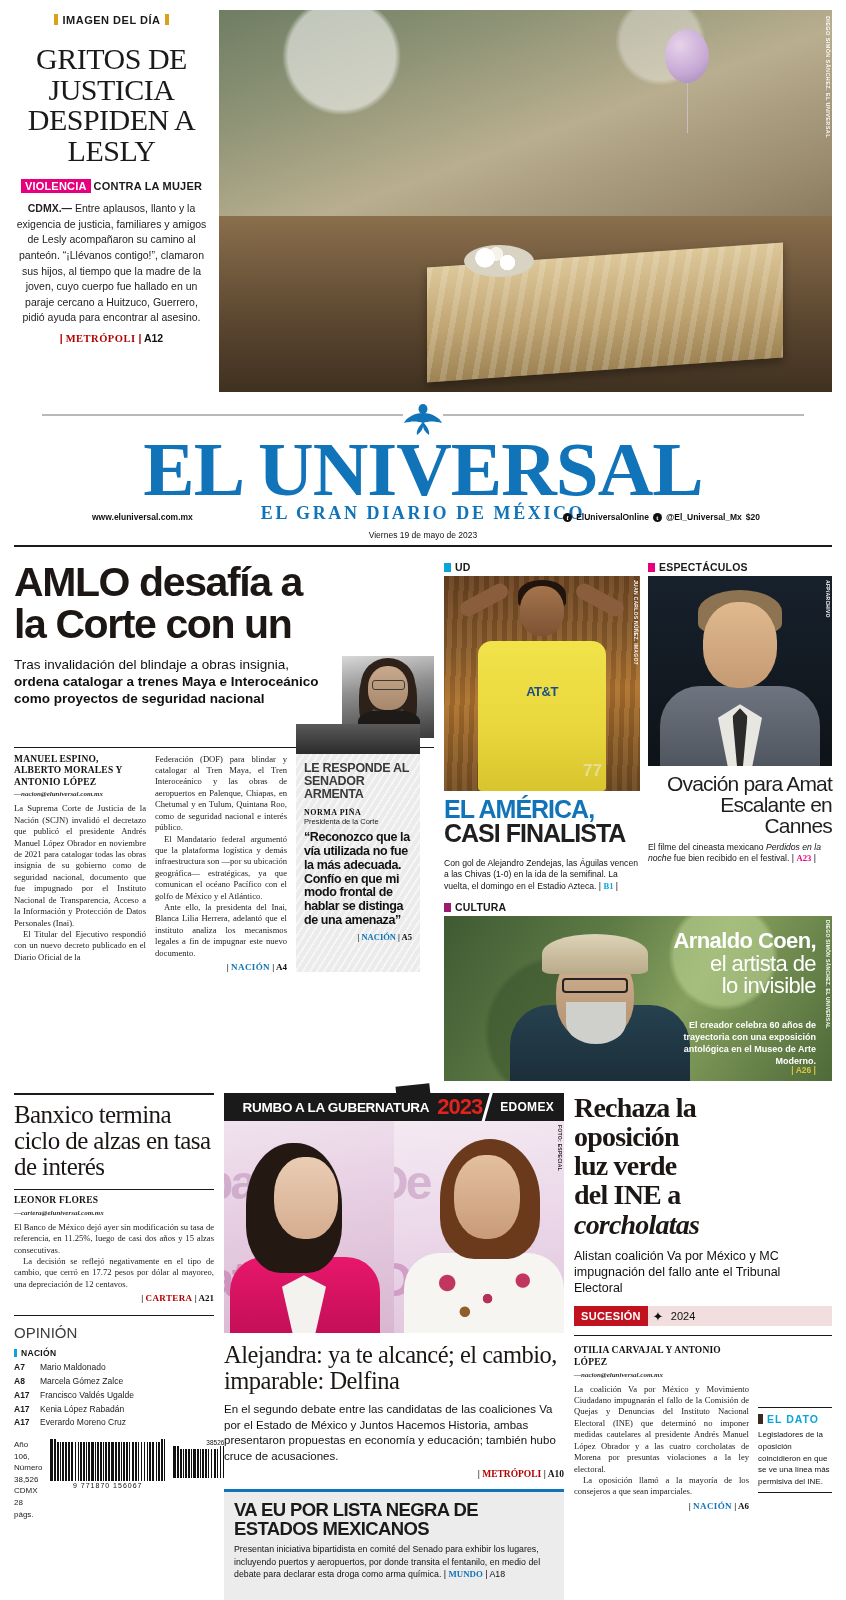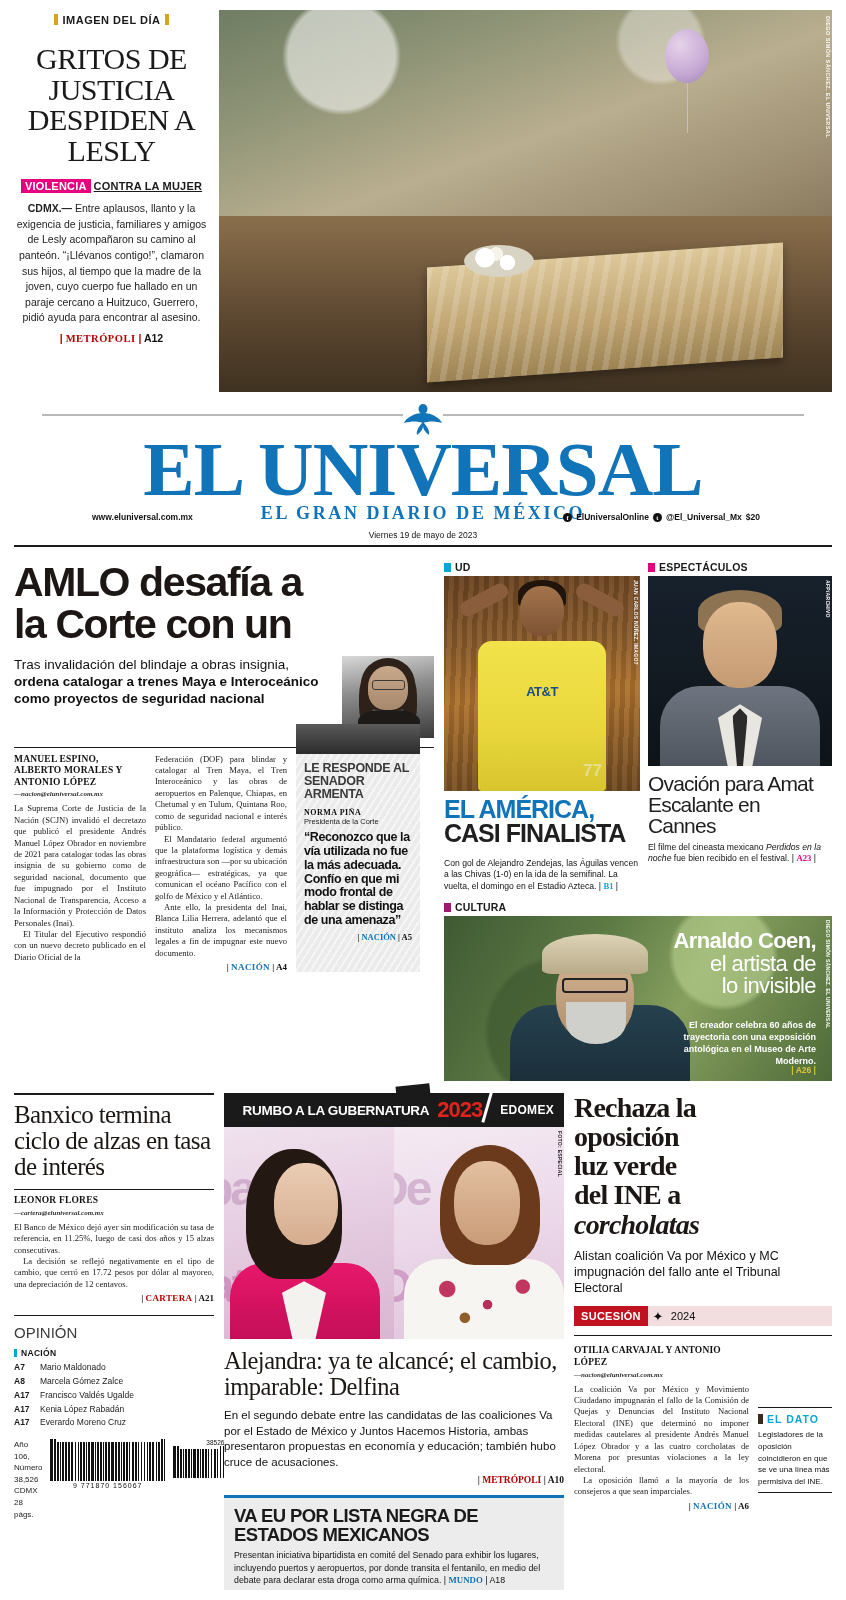--- a/index.html
+++ b/index.html
@@ -23,21 +23,21 @@
     content: ""; display: inline-block; width: 4px; height: 11px;
     background: #d9a21b; vertical-align: -1px; margin: 0 5px;
   }
   .top-title {
     font-family: "Liberation Serif", serif;
     font-size: 30px; line-height: 1.02; font-weight: normal;
     letter-spacing: -.5px; margin: 2px 0 10px; color: #1a1a1a;
   }
   .tag-violencia { display: inline-block; margin-bottom: 9px; font-size: 11px; font-weight: bold; letter-spacing: .2px; }
   .tag-violencia .pink { background: #e6007e; color: #fff; padding: 1px 4px; }
-  .tag-violencia .blk { color: #1a1a1a; padding-left: 3px; text-decoration: underline; }
+  .tag-violencia .blk { color: #1a1a1a; padding-left: 3px; }
   .top-body {
     font-size: 10.5px; line-height: 1.48; color: #222;
     font-family: "Liberation Sans", sans-serif;
   }
   .top-body b { font-weight: bold; }
   .sec-ref { margin-top: 6px; font-size: 10.5px; font-weight: bold; }
   .sec-ref .nm { color: #b40000; font-family: "Liberation Serif", serif; letter-spacing: .5px; }
   .sec-ref .bar { color: #b40000; }
   .sec-ref .pg { color: #111; }
 
@@ -206,21 +206,21 @@
   .ph-esp .hair5 { position:absolute; left:50%; transform:translateX(-50%); top:14px; width:84px;height:44px;
      border-radius:50% 50% 24% 24%; background:#8d7352;}
   .ph-esp .suit { position:absolute; left:50%; transform:translateX(-50%); bottom:0; width:160px;height:80px;
      background: linear-gradient(180deg,#6f7580,#50565f); border-radius: 40px 40px 0 0;}
   .ph-esp .shirt { position:absolute; left:50%; transform:translateX(-50%); bottom:0; width:44px;height:62px;
      background:#e8e6e0; clip-path: polygon(50% 0,100% 22%,78% 100%,22% 100%,0 22%);}
   .ph-esp .tie { position:absolute; left:50%; transform:translateX(-50%); bottom:0; width:15px;height:58px;
      background:#2b2b2b; clip-path: polygon(50% 0,100% 14%,70% 100%,30% 100%,0 14%);}
 
   .esp-title { font-family:"Liberation Sans",sans-serif; font-size:21px; line-height:1.0;
-     letter-spacing:-.8px; color:#1f1f1f; margin-top:7px;}
+     letter-spacing:-.8px; color:#1f1f1f; margin-top:7px;text-align:right;}
   .esp-sum { font-size:8.6px; line-height:1.32; margin-top:6px; color:#111;}
   .esp-sum i{font-style:italic;}
   .esp-sum .nm { color:#e6007e; font-family:"Liberation Serif",serif; font-weight:bold;}
 
   
   .cultura-wrap { margin-top: 9px; }
   .ph-cultura { height: 165px; position: relative; overflow: hidden;
      background: linear-gradient(120deg,#3f5a33 0%,#5d7a45 35%,#87a05f 60%,#4e6a38 100%); }
   .ph-cultura .blur { position:absolute; inset:0;
      background: radial-gradient(circle at 72% 24%, rgba(190,215,150,.55) 0 16%, transparent 18%),
@@ -267,21 +267,21 @@
   .dolar-lbl { font-size:8px; font-weight:bold; color:#d1001f; letter-spacing:.6px; margin-top:-2px;}
 
   .footer-left { display:flex; gap:8px; margin-top:9px; align-items:flex-start; }
   .fl-info { font-size:8px; line-height:1.45; color:#222; width:46px;}
   .barcode { height:42px; display:flex; align-items:flex-end; gap:1.2px;}
   .barcode i { display:block; width:1.5px; background:#111; }
   .bc-num { font-size:7px; text-align:center; letter-spacing:1px; margin-top:1px;}
   .bc2-num { font-size:6.5px; text-align:right; }
 
   
-  .edomex-banner { position:relative; height: 34px; display:flex; align-items:stretch; }
+  .edomex-banner { position:relative; height: 28px; display:flex; align-items:stretch; }
   .eb-left { flex:1; background:#1a1a1a; color:#fff; display:flex; align-items:center; justify-content:flex-end;
      padding-right:6px; font-family:"Liberation Sans",sans-serif; font-weight:bold; font-size:13.5px; letter-spacing:-.3px;}
   .eb-year { background:#1a1a1a; color:#e0231c; font-family:"Liberation Sans",sans-serif; font-weight:bold;
      font-size:22px; display:flex; align-items:center; padding:0 2px; letter-spacing:-1px;}
   .eb-slash { width:12px; background:#1a1a1a; position:relative;}
   .eb-slash::after{content:"";position:absolute;left:2px;top:-4px;width:3px;height:34px;background:#fff;transform:rotate(16deg);}
   .eb-right { background:#1a1a1a; color:#fff; display:flex; align-items:center; padding:0 10px 0 4px;
      font-family:"Liberation Sans",sans-serif; font-weight:bold; font-size:12px; letter-spacing:.3px;}
   .eb-tab { position:absolute; left:calc(50% + 2px); top:-8px; width:34px; height:12px; background:#1a1a1a; transform: rotate(-6deg);}
 
@@ -306,21 +306,21 @@
                  radial-gradient(circle at 52% 56%, #b5305a 0 6%, transparent 7%),
                  radial-gradient(circle at 80% 26%, #c0365f 0 6%, transparent 7%),
                  radial-gradient(circle at 34% 78%, #8f5e2a 0 5%, transparent 6%);}
 
   .mid-h { font-family:"Liberation Serif",serif; font-size:24.5px; line-height:1.06; letter-spacing:-.5px;
      margin-top:9px; color:#1c1714;}
   .mid-sum { font-size:11.5px; line-height:1.36; margin-top:8px; color:#111;}
   .mid-ref { text-align:right; font-family:"Liberation Serif",serif; font-weight:bold; font-size:9.5px; margin-top:4px;}
   .mid-ref .nm{color:#b40000;}
 
-  .lista-box { margin-top:10px; background:#ececec; border-top:3px solid #1173b8; padding:8px 10px 4px;}
+  .lista-box { margin-top:10px; background:#ececec; border-top:3px solid #1173b8; padding:8px 10px 20px;}
   .lista-h { font-family:"Liberation Sans",sans-serif; font-weight:bold; font-size:18.5px; letter-spacing:-.6px;
      color:#1a1a1a; line-height:1.05;}
   .lista-b { font-size:8.8px; line-height:1.38; margin-top:5px; color:#111;}
   .lista-b .nm { color:#1173b8; font-family:"Liberation Serif",serif; font-weight:bold;}
 
   
   .r-h { font-family:"Liberation Serif",serif; font-weight:bold; font-size:28px; line-height:1.04;
      letter-spacing:-.8px; color:#1c1714;}
   .r-h .it{font-style:italic;}
   .r-sum { font-size:12.5px; line-height:1.3; margin-top:9px; color:#111;}

